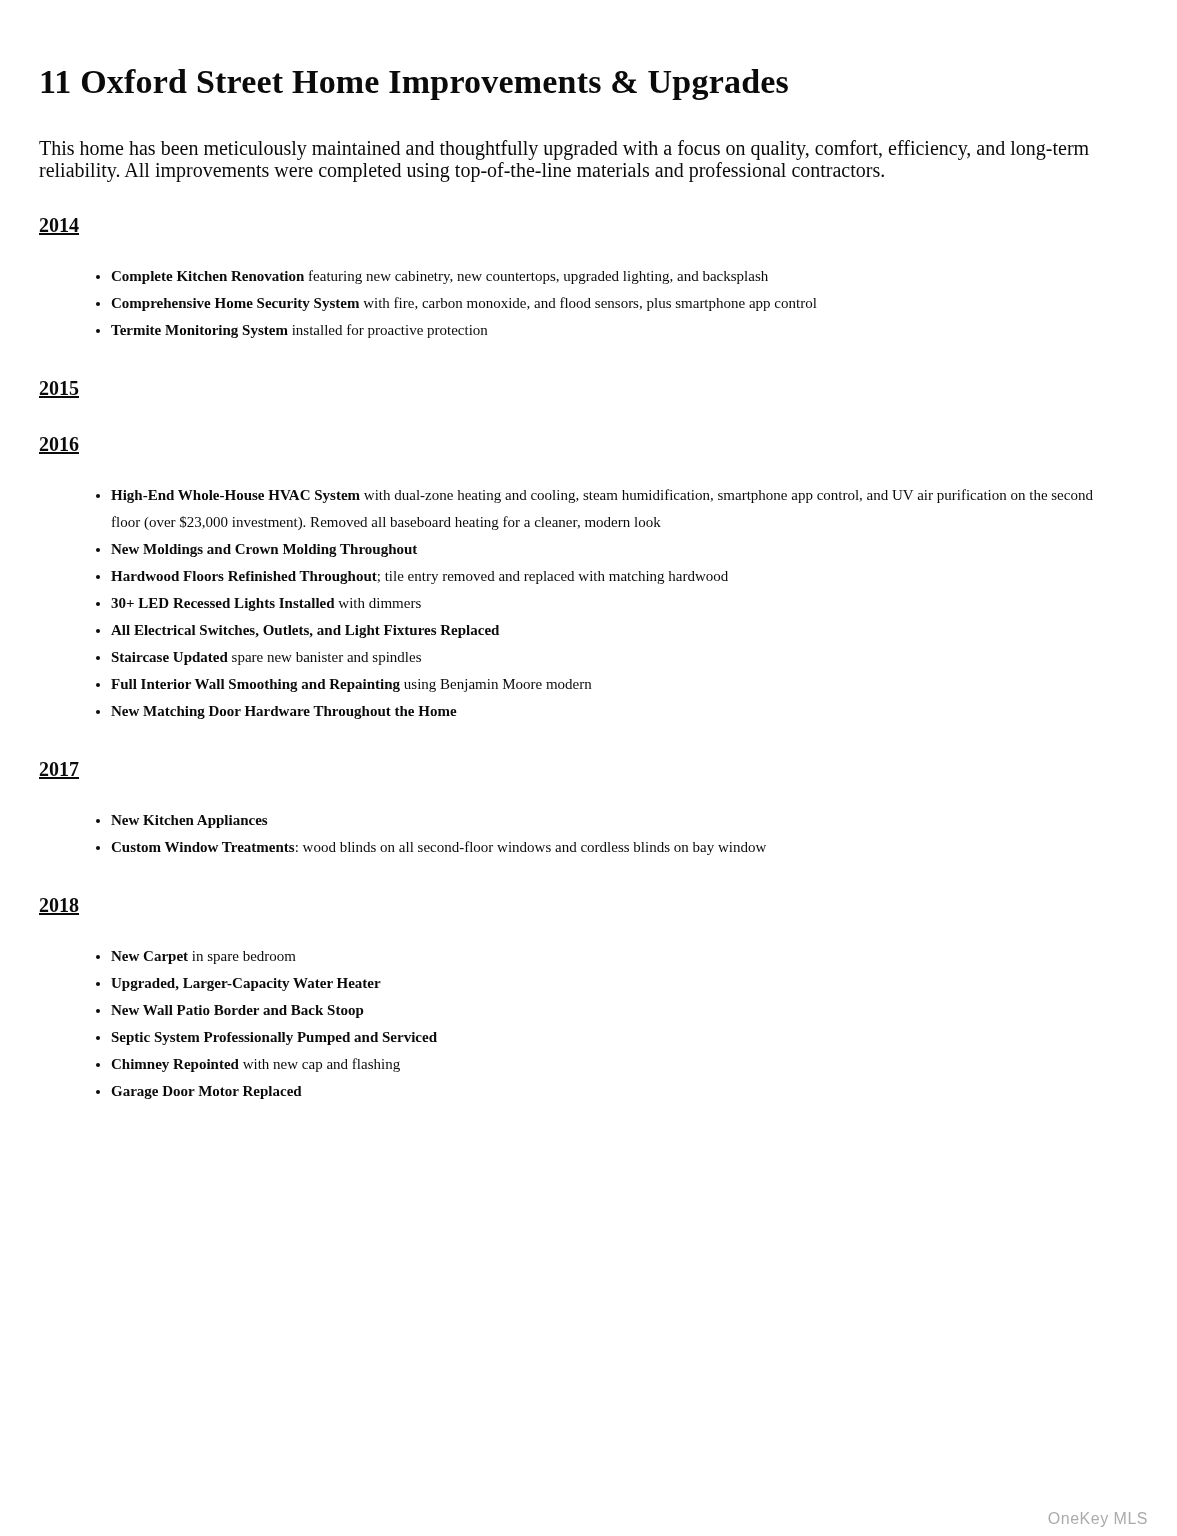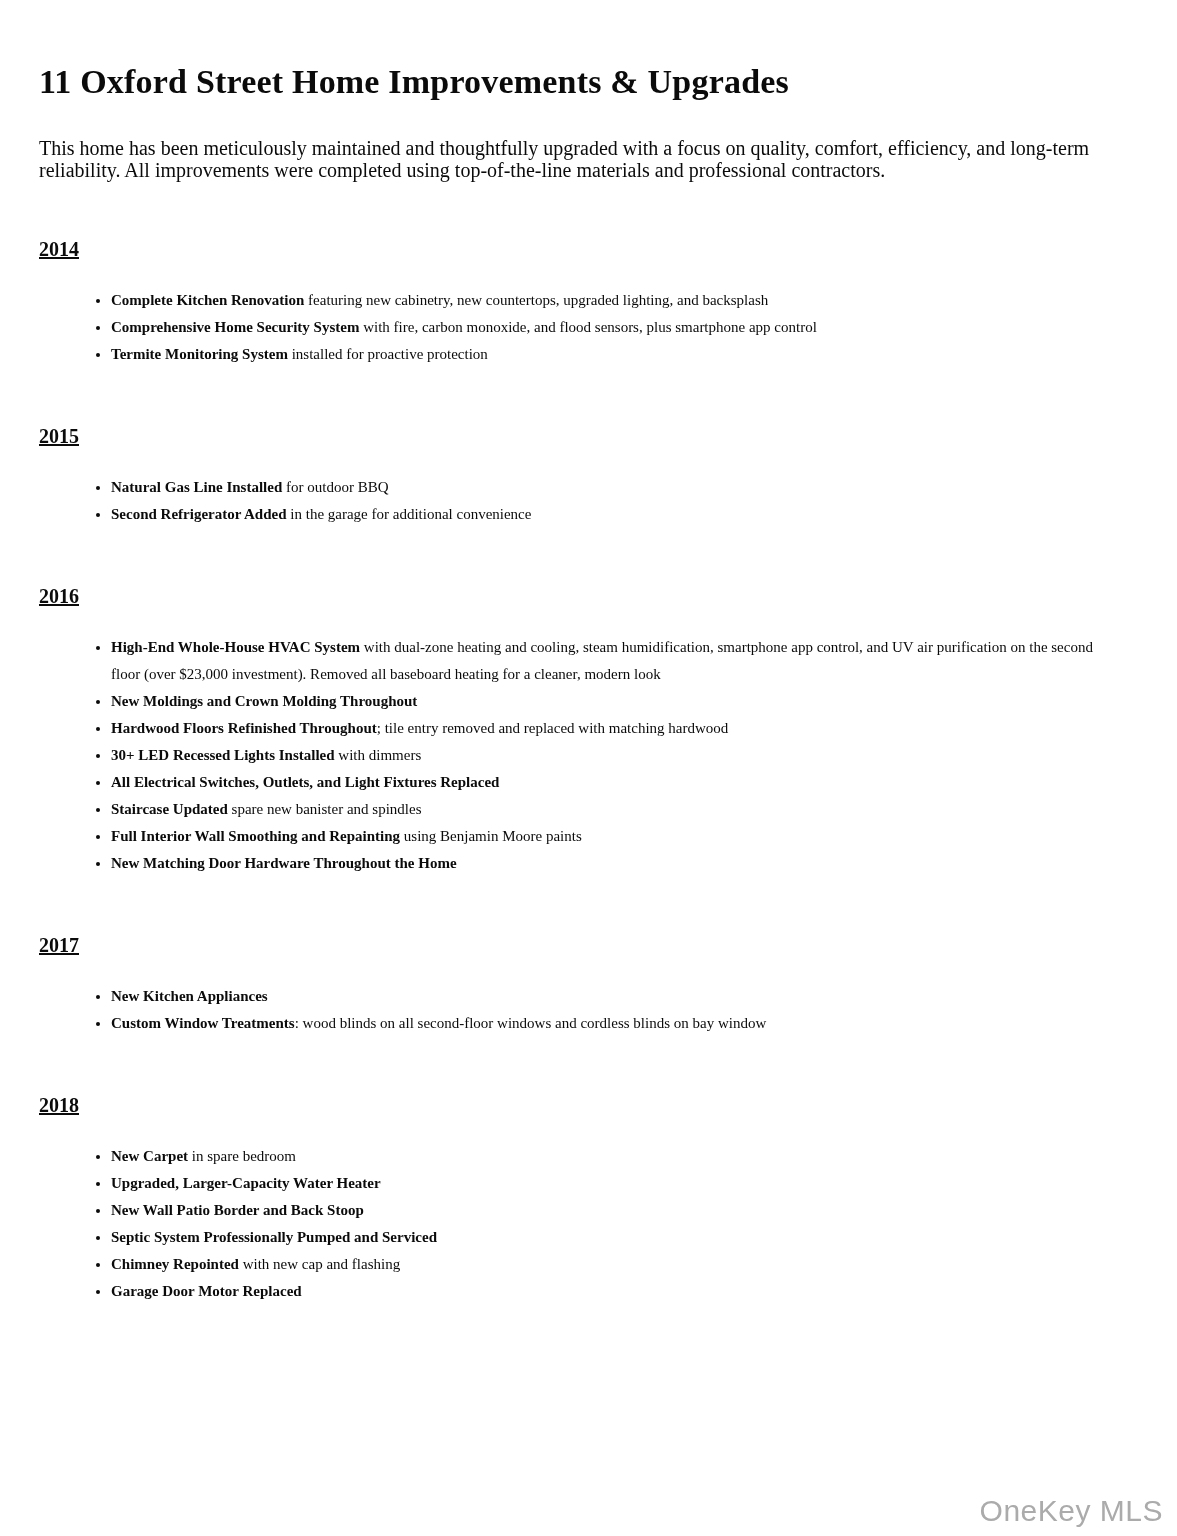--- a/index.html
+++ b/index.html
@@ -28,21 +28,21 @@
     margin: 0 0 36px 0;
     letter-spacing: 0.2px;
     line-height: 1.15;
   }
   p.intro {
     font-size: 20px;
     line-height: 22px;
     margin: 0;
   }
   section.year-section {
-    margin-top: 56px;
+    margin-top: 32px;
   }
   h2.year-heading {
     font-size: 20px;
     font-weight: bold;
     text-decoration: underline;
     margin: 0;
     line-height: 24px;
   }
   ul.improvement-list {
     margin: 26px 0 0 0;
@@ -52,24 +52,24 @@
   ul.improvement-list li {
     font-size: 15px;
     line-height: 27px;
     padding-left: 0;
   }
   ul.improvement-list li::marker {
     font-size: 15px;
   }
   .watermark {
     position: absolute;
-    right: 14px;
+    right: 29px;
     bottom: 8px;
     font-family: "Liberation Sans", sans-serif;
-    font-size: 30px;
+    font-size: 16px;
     color: #ababab;
     letter-spacing: 0.5px;
   }
 </style>
 </head>
 <body>
 
 <div class="page">
   <h1 class="doc-title">11 Oxford Street Home Improvements &amp; Upgrades</h1>
   <p class="intro">This home has been meticulously maintained and thoughtfully upgraded with a focus on quality, comfort, efficiency, and long-term reliability. All improvements were completed using top-of-the-line materials and professional contractors.</p>
@@ -77,35 +77,31 @@
       <section class="year-section">
         <h2 class="year-heading">2014</h2>
         <ul class="improvement-list">
           <li><strong>Complete Kitchen Renovation</strong><span> featuring new cabinetry, new countertops, upgraded lighting, and backsplash</span></li>
           <li><strong>Comprehensive Home Security System</strong><span> with fire, carbon monoxide, and flood sensors, plus smartphone app control</span></li>
           <li><strong>Termite Monitoring System</strong><span> installed for proactive protection</span></li>
         </ul>
       </section>
       <section class="year-section">
         <h2 class="year-heading">2015</h2>
-        <ul class="improvement-list">
-          <li><strong>Natural Gas Line Installed</strong><span> for outdoor BBQ</span></li>
-          <li><strong>Second Refrigerator Added</strong><span> in the garage for additional convenience</span></li>
-        </ul>
       </section>
       <section class="year-section">
         <h2 class="year-heading">2016</h2>
         <ul class="improvement-list">
           <li><strong>High-End Whole-House HVAC System</strong><span> with dual-zone heating and cooling, steam humidification, smartphone app control, and UV air purification on the second floor (over $23,000 investment). Removed all baseboard heating for a cleaner, modern look</span></li>
           <li><strong>New Moldings and Crown Molding Throughout</strong></li>
           <li><strong>Hardwood Floors Refinished Throughout</strong><span>; tile entry removed and replaced with matching hardwood</span></li>
           <li><strong>30+ LED Recessed Lights Installed</strong><span> with dimmers</span></li>
           <li><strong>All Electrical Switches, Outlets, and Light Fixtures Replaced</strong></li>
           <li><strong>Staircase Updated</strong><span> spare new banister and spindles</span></li>
-          <li><strong>Full Interior Wall Smoothing and Repainting</strong><span> using Benjamin Moore paints</span></li>
+          <li><strong>Full Interior Wall Smoothing and Repainting</strong><span> using Benjamin Moore modern</span></li>
           <li><strong>New Matching Door Hardware Throughout the Home</strong></li>
         </ul>
       </section>
       <section class="year-section">
         <h2 class="year-heading">2017</h2>
         <ul class="improvement-list">
           <li><strong>New Kitchen Appliances</strong></li>
           <li><strong>Custom Window Treatments</strong><span>: wood blinds on all second-floor windows and cordless blinds on bay window</span></li>
         </ul>
       </section>

